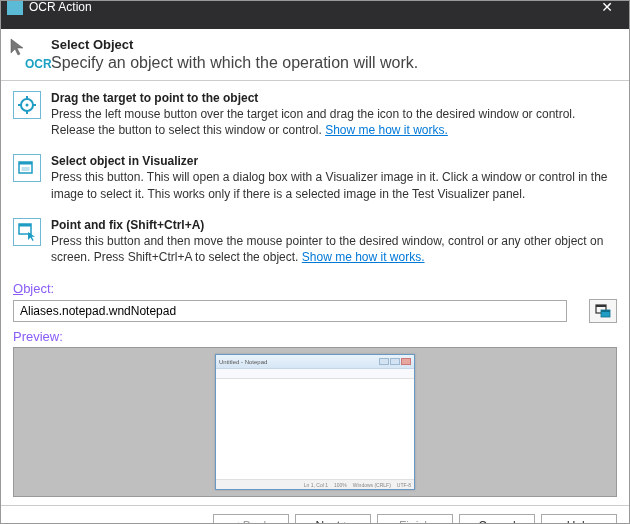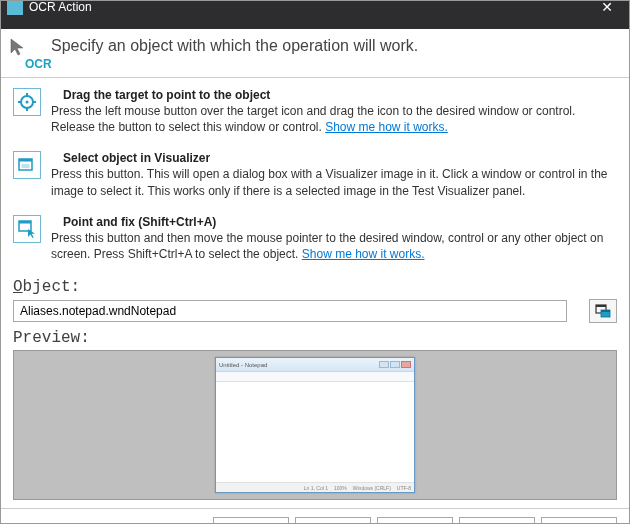--- a/index.html
+++ b/index.html
@@ -60,26 +60,26 @@
   .methods { padding: 4px 12px 6px 12px; }
   .method { display: flex; gap: 10px; padding: 6px 0 10px 0; }
   .method-icon {
     width: 28px; height: 28px;
     border: 1px solid #6fb8d6;
     flex: 0 0 28px;
     display: flex; align-items: center; justify-content: center;
     background: #fff;
   }
   .method-body { flex: 1; }
-  .method-title { font-weight: bold; font-size: 12px; color: #222; margin-bottom: 1px; margin-left: 12px; }
+  .method-title { font-weight: bold; font-size: 12px; color: #222; margin-bottom: 1px; }
   .method-desc { font-size: 12px; color: #333; line-height: 1.35; }
   .method-desc a { color: #0078d7; text-decoration: underline; }
 
   .object-area { padding: 0 12px 6px 12px; }
-  .label { font-size: 16px; color: #404040; margin-bottom: 3px; display: block; font-family: Liberation Mono, monospace; }
+  .label { font-size: 13px; color: #8b5cf6; margin-bottom: 3px; display: block; }
   .object-row { display: flex; gap: 22px; align-items: center; }
   .object-input {
     flex: 1; height: 22px; border: 1px solid #a9a9a9;
     padding: 0 6px; font-size: 12px; font-family: inherit;
     background: #fff;
   }
   .pick-btn {
     width: 28px; height: 24px;
     border: 1px solid #a9a9a9;
     background: #f6f6f6;
@@ -151,20 +151,21 @@
 </div>
 
 <div class="header">
   <div class="ocr-icon">
     <svg class="ocr-cursor" width="20" height="20" viewBox="0 0 20 20">
       <path d="M2 2 L2 16 L6 12 L9 18 L11 17 L8 11 L14 11 Z" fill="#777" stroke="#555" stroke-width="0.5"></path>
     </svg>
     <span class="ocr-text">OCR</span>
   </div>
   <div>
+    <h1>Select Object</h1>
     <p>Specify an object with which the operation will work.</p>
   </div>
 </div>
 
 <hr class="divider">
 
 <div class="methods">
 
   <div class="method">
     <div class="method-icon">

